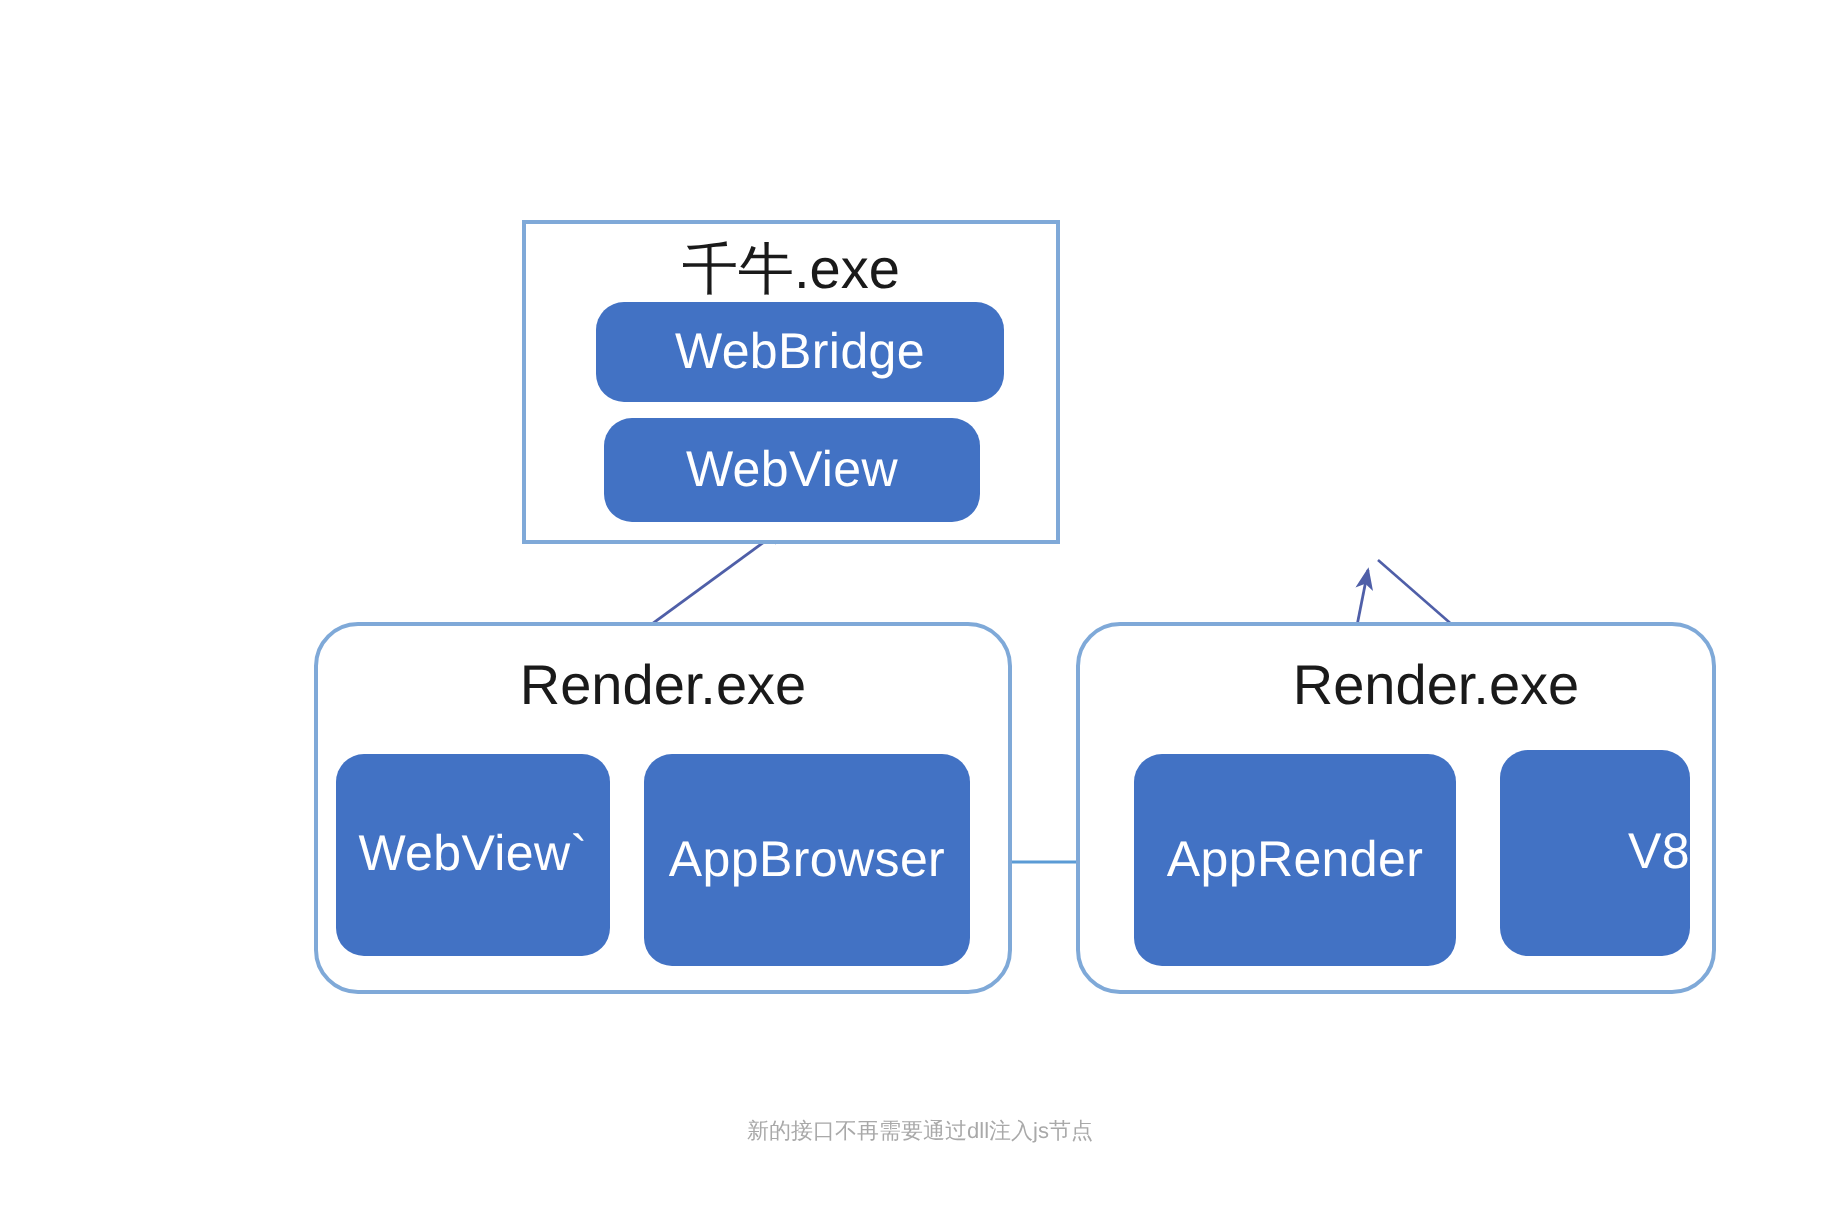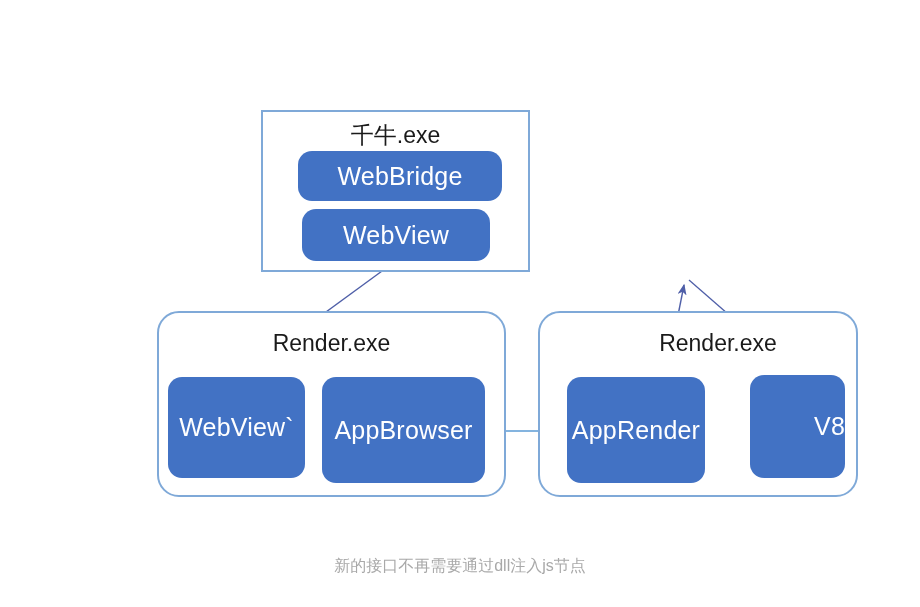--- a/index.html
+++ b/index.html
@@ -35,21 +35,21 @@
     border-radius: 0;
   }
   .container-box.rounded {
     border-radius: 22px;
   }
   .container-title {
     position: absolute;
     width: 100%;
     text-align: center;
     color: #1a1a1a;
-    font-size: 23px;
+    font-size: 28px;
     line-height: 28px;
     white-space: nowrap;
   }
   .node {
     position: absolute;
     box-sizing: border-box;
     display: flex;
     align-items: center;
     justify-content: center;
     color: #ffffff;
@@ -64,21 +64,21 @@
   .node.red {
     background: #fb0007;
     border-radius: 2px;
     font-size: 24px;
   }
   .caption {
     position: absolute;
     width: 100%;
     text-align: center;
     color: #a9a9a9;
-    font-size: 16px;
+    font-size: 11px;
     line-height: 20px;
     white-space: nowrap;
   }
 </style>
 </head>
 <body>
 
 <div id="canvas">
 
   <svg class="edges" viewBox="0 0 920 607">
@@ -116,21 +116,21 @@
   <div class="node blue" style="left:322px; top:377px; width:163px; height:106px;">
     <span>AppBrowser</span>
   </div>
   <div class="node blue" style="left:168px; top:377px; width:137px; height:101px;">
     <span>WebView`</span>
   </div>
 
   <div class="container-box rounded" style="left:538px; top:311px; width:320px; height:186px;">
     <div class="container-title" style="top:16px;padding-left:20px;">Render.exe</div>
   </div>
-  <div class="node blue" style="left:567px; top:377px; width:138px; height:106px;">
+  <div class="node blue" style="left:567px; top:377px; width:161px; height:106px;">
     <span>AppRender</span>
   </div>
   <div class="node blue" style="left:750px; top:375px; width:95px; height:103px;justify-content:flex-end;">
     <span>V8</span>
   </div>
 
 
   <div class="caption" style="left:0; top:556px;">新的接口不再需要通过dll注入js节点</div>
 
 </div>

